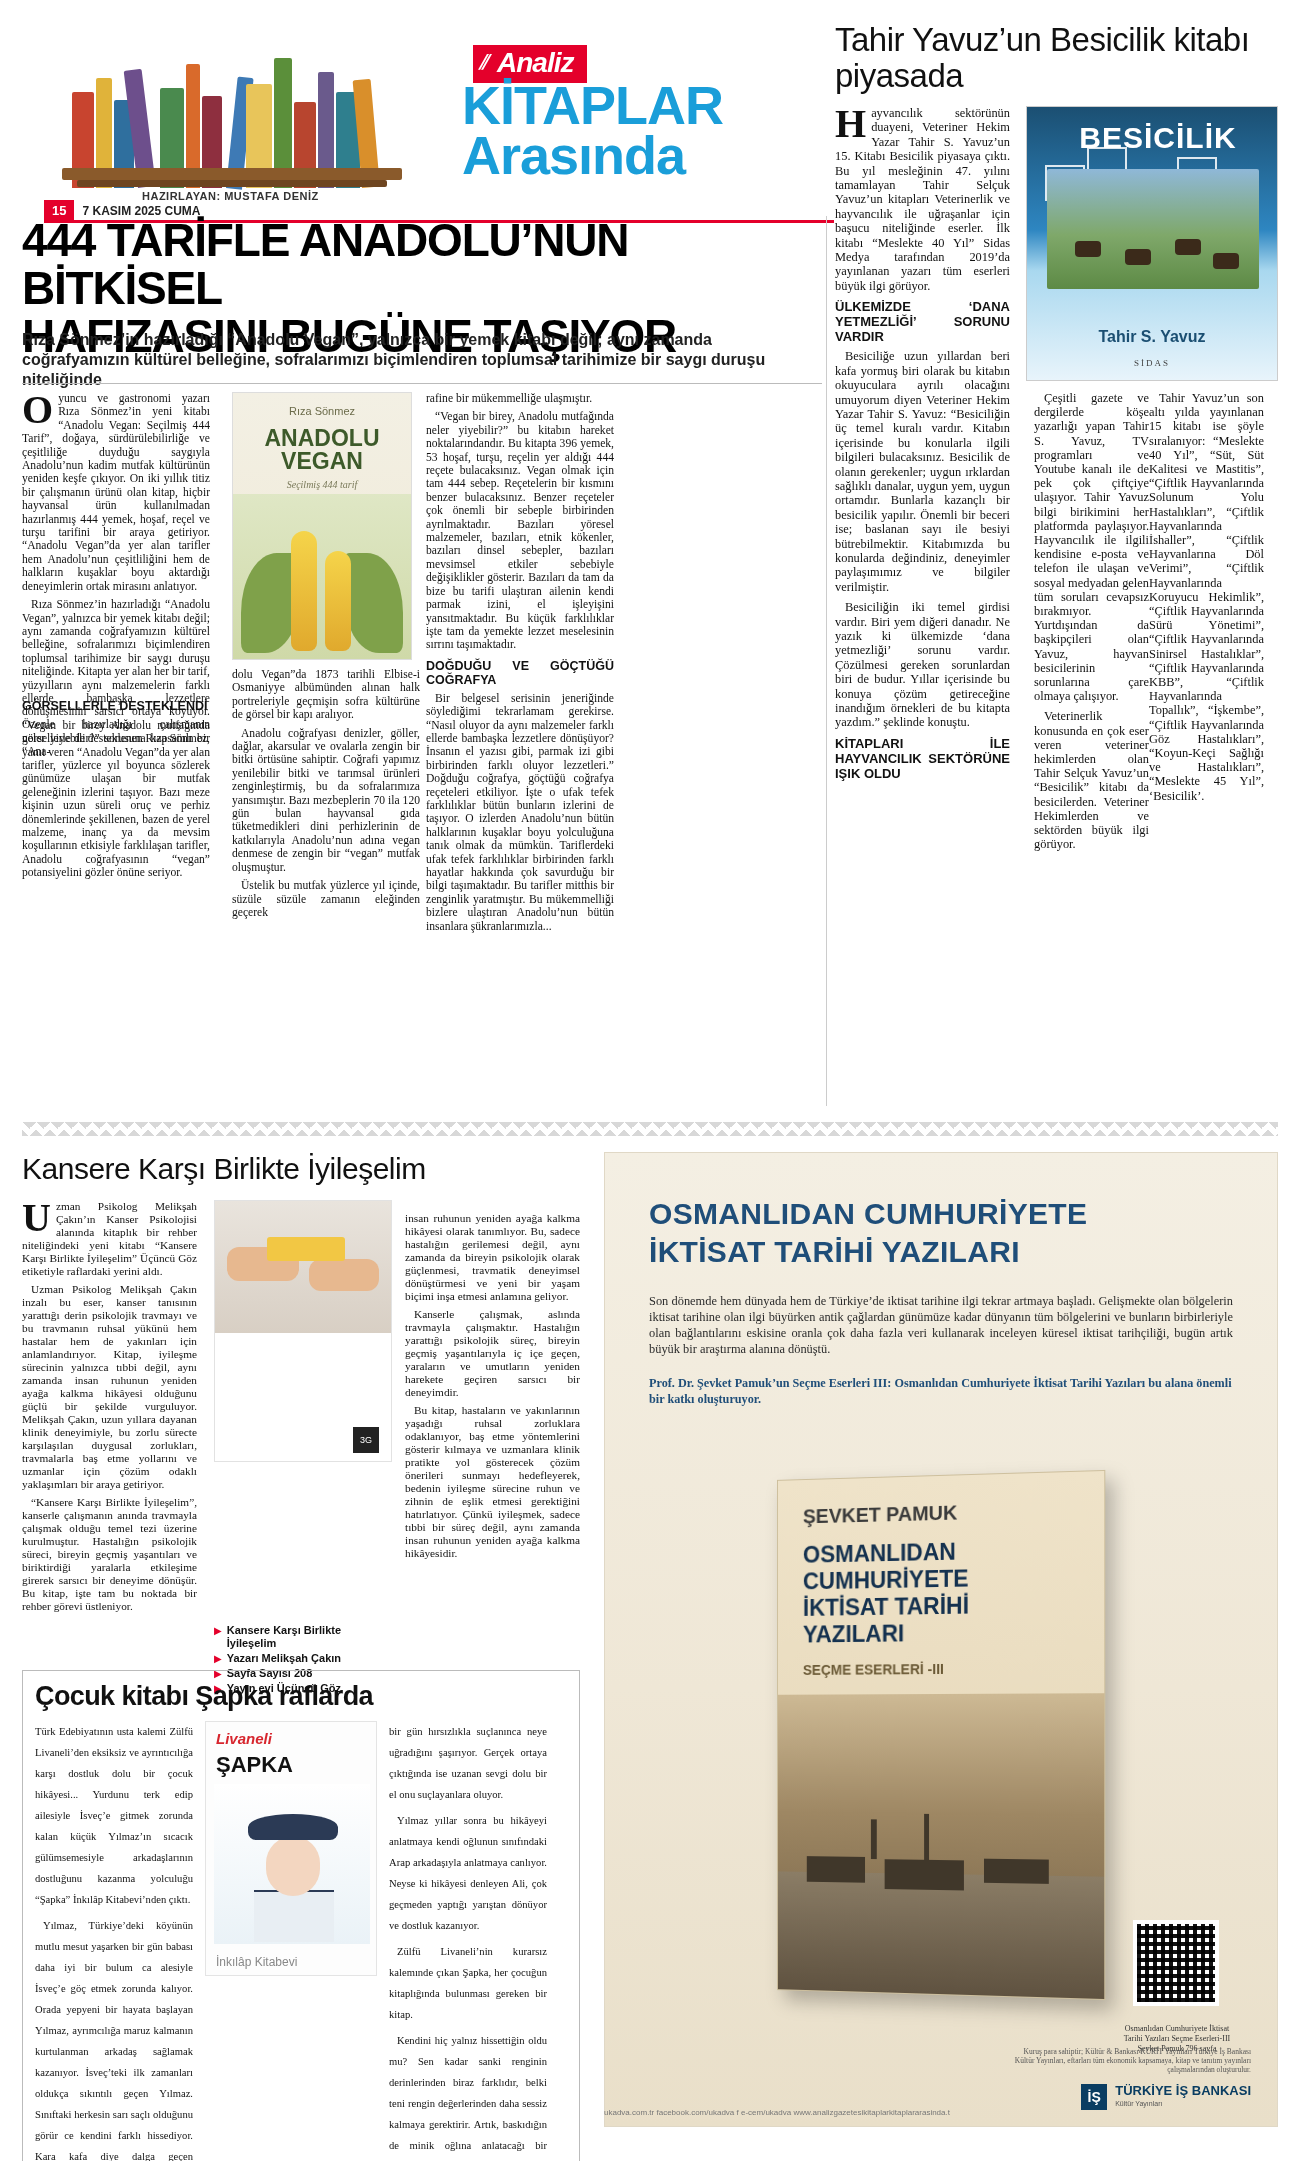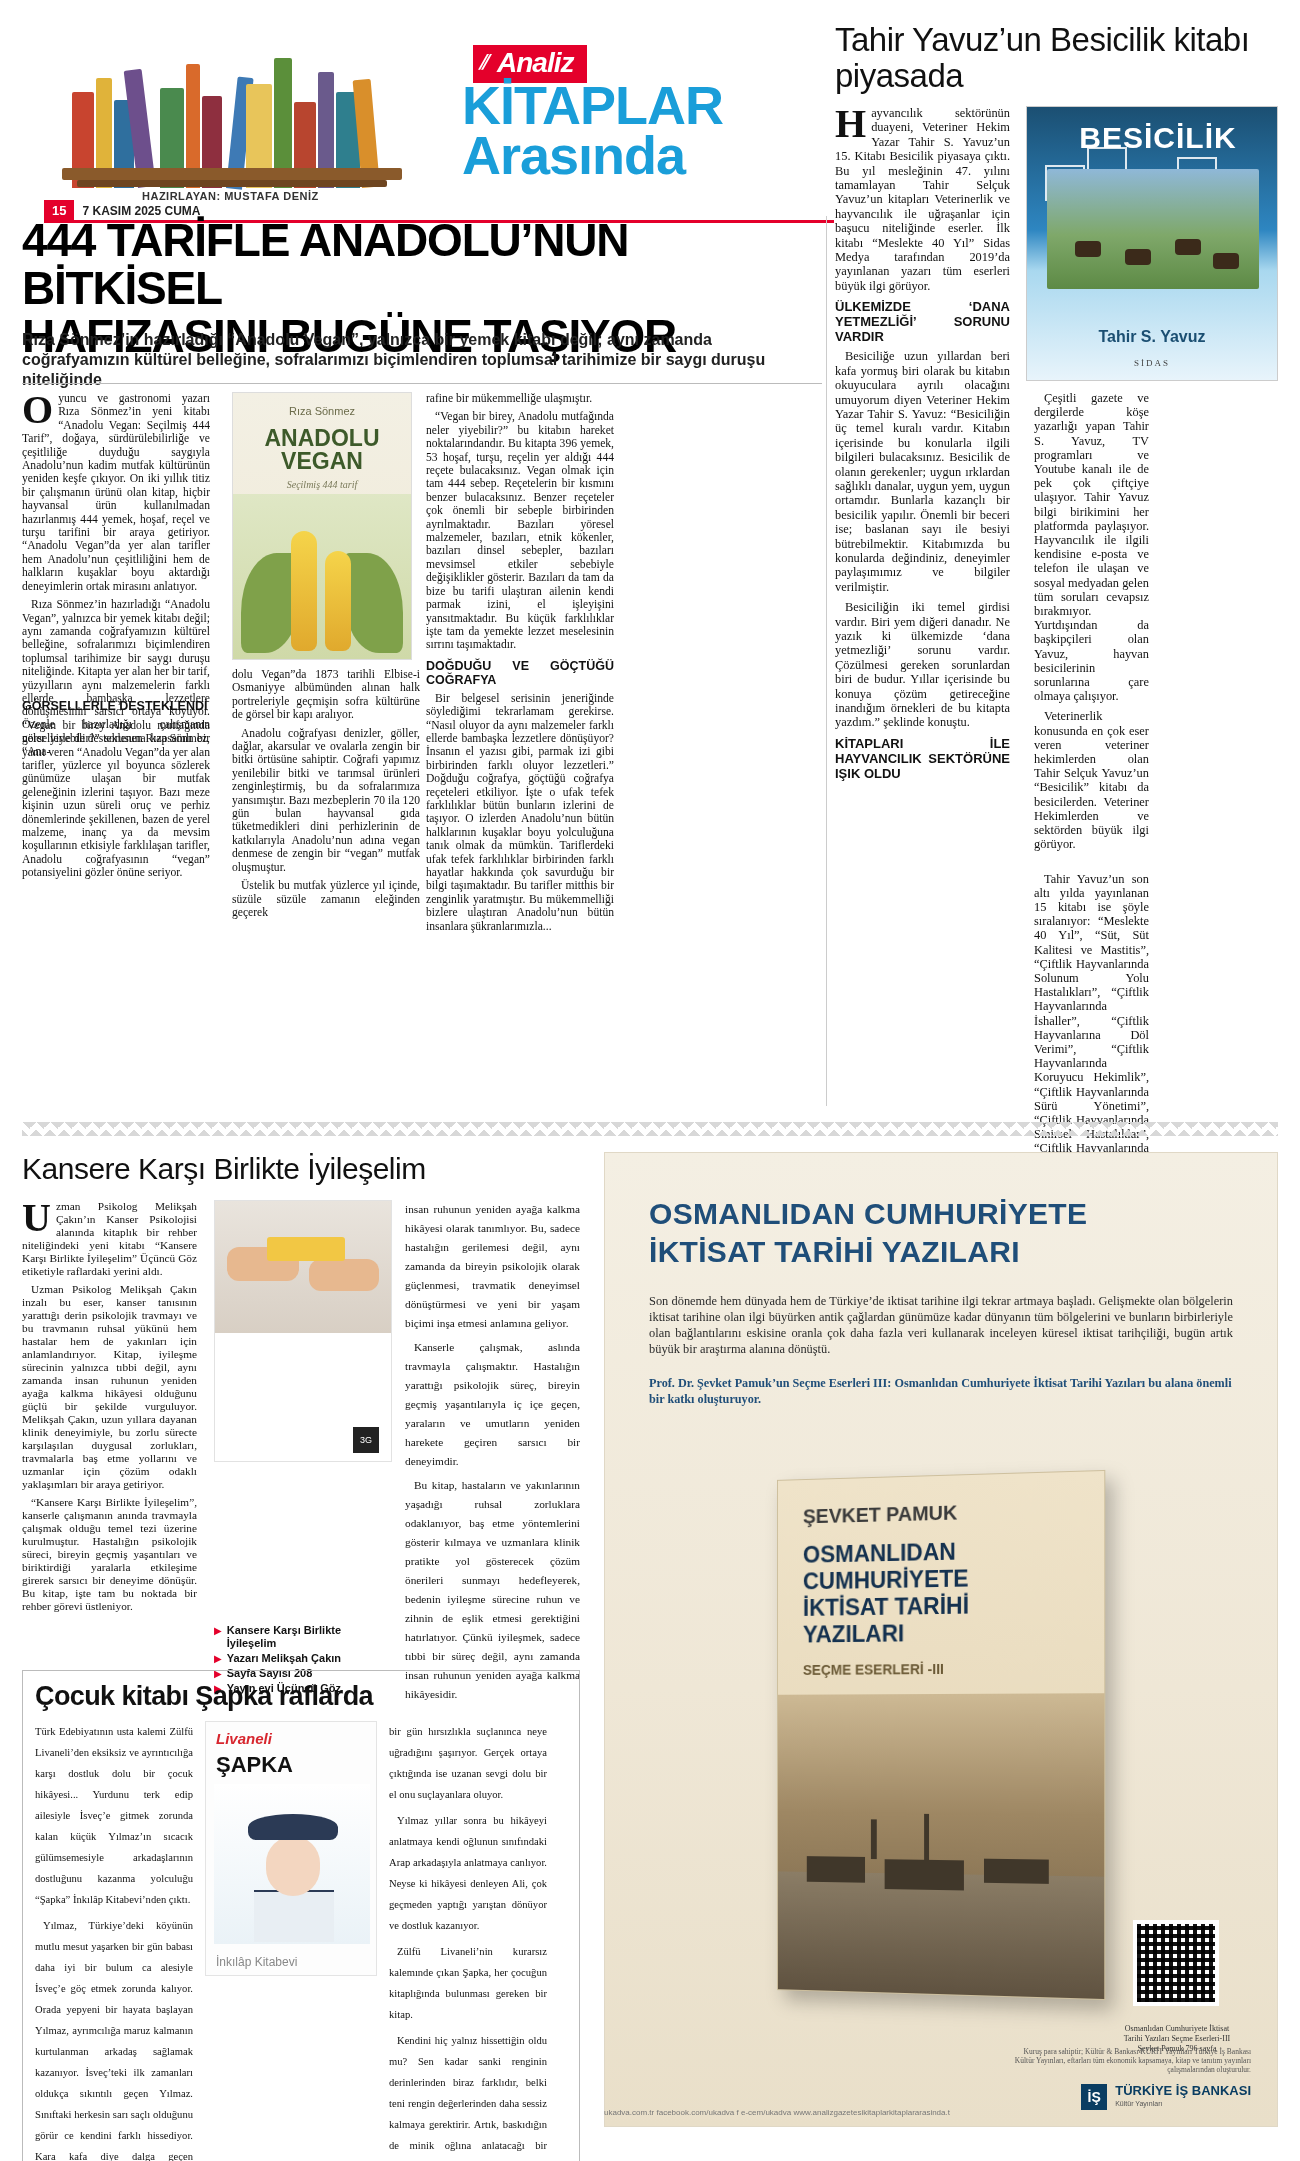--- a/index.html
+++ b/index.html
@@ -155,21 +155,21 @@
   
   .kanser { position:absolute; left:22px; top:1152px; width:558px; }
   .kanser-head {
     font-family:"Liberation Sans", sans-serif; font-size:30px; line-height:34px;
     letter-spacing:-.5px; color:#111;
   }
   .kanser-body { position:relative; margin-top:14px; }
   .kanser-left { width:175px; font-size:11.3px; line-height:13px; text-align:justify; float:left; }
   .kanser-left p { margin:0 0 5px 0; text-indent:9px; }
   .kanser-left p.first { text-indent:0; }
-  .kanser-right { width:175px; font-size:11.3px; line-height:19px; text-align:justify; position:absolute; left:383px; top:0; }
+  .kanser-right { width:175px; font-size:11.3px; line-height:13px; text-align:justify; position:absolute; left:383px; top:12px; }
   .kanser-right p { margin:0 0 5px 0; text-indent:9px; }
   .kanser-cover {
     position:absolute; left:192px; top:0; width:178px; height:262px; overflow:hidden;
     background:#fff; border:1px solid #e2e2e2;
   }
   .kc-photo { position:absolute; top:0; left:0; width:100%; height:132px;
     background:linear-gradient(180deg,#e9e4dd 0%, #d8cfc4 100%); }
   .hand { position:absolute; background:#e7b88f; border-radius:12px; }
   .kc-txt { position:absolute; top:142px; left:0; width:100%; text-align:center; }
   .kc-author { font-family:"Liberation Sans",sans-serif; font-size:10px; color:#555; }
@@ -296,21 +296,21 @@
         <div class="bc-photo">
           <div class="cow" style="left:28px;top:72px;"></div>
           <div class="cow" style="left:78px;top:80px;"></div>
           <div class="cow" style="left:128px;top:70px;"></div>
           <div class="cow" style="left:166px;top:84px;"></div>
         </div>
         <div class="bc-author">Tahir S. Yavuz</div>
         <div class="bc-pub">SİDAS</div>
       </div>
 
-      <div style="position:absolute; left:199px; top:285px; width:244px; display:flex; gap:14px;flex-direction:column;">
+      <div style="position:absolute; left:199px; top:285px; width:244px; display:flex; ">
         <div style="width:115px; font-size:12.4px; line-height:14.2px; text-align:justify;">
           <p style="margin:0 0 6px 0; text-indent:10px;">Çeşitli gazete ve dergilerde köşe yazarlığı yapan Tahir S. Yavuz, TV programları ve Youtube kanalı ile de pek çok çiftçiye ulaşıyor. Tahir Yavuz bilgi birikimini her platformda paylaşıyor. Hayvancılık ile ilgili kendisine e-posta ve telefon ile ulaşan ve sosyal medyadan gelen tüm soruları cevapsız bırakmıyor. Yurtdışından da başkipçileri olan Yavuz, hayvan besicilerinin sorunlarına çare olmaya çalışıyor.</p>
           <p style="margin:0 0 6px 0; text-indent:10px;">Veterinerlik konusunda en çok eser veren veteriner hekimlerden olan Tahir Selçuk Yavuz’un “Besicilik” kitabı da besicilerden. Veteriner Hekimlerden ve sektörden büyük ilgi görüyor.</p>
         </div>
         <div style="width:115px; font-size:12.4px; line-height:14.2px; text-align:justify;">
           <p style="margin:0 0 6px 0; text-indent:10px;">Tahir Yavuz’un son altı yılda yayınlanan 15 kitabı ise şöyle sıralanıyor: “Meslekte 40 Yıl”, “Süt, Süt Kalitesi ve Mastitis”, “Çiftlik Hayvanlarında Solunum Yolu Hastalıkları”, “Çiftlik Hayvanlarında İshaller”, “Çiftlik Hayvanlarına Döl Verimi”, “Çiftlik Hayvanlarında Koruyucu Hekimlik”, “Çiftlik Hayvanlarında Sürü Yönetimi”, “Çiftlik Hayvanlarında Sinirsel Hastalıklar”, “Çiftlik Hayvanlarında KBB”, “Çiftlik Hayvanlarında Topallık”, “İşkembe”, “Çiftlik Hayvanlarında Göz Hastalıkları”, “Koyun-Keçi Sağlığı ve Hastalıkları”, “Meslekte 45 Yıl”, ‘Besicilik’.</p>
         </div>
       </div>
     </div>
   </div>

